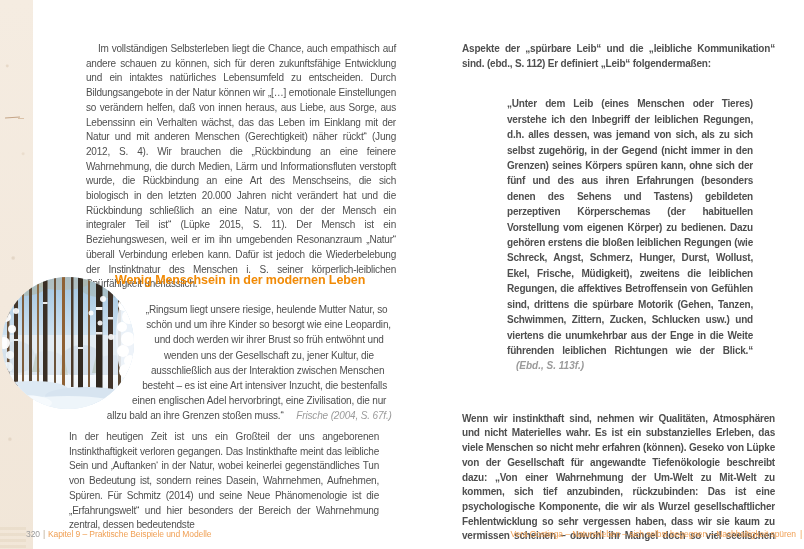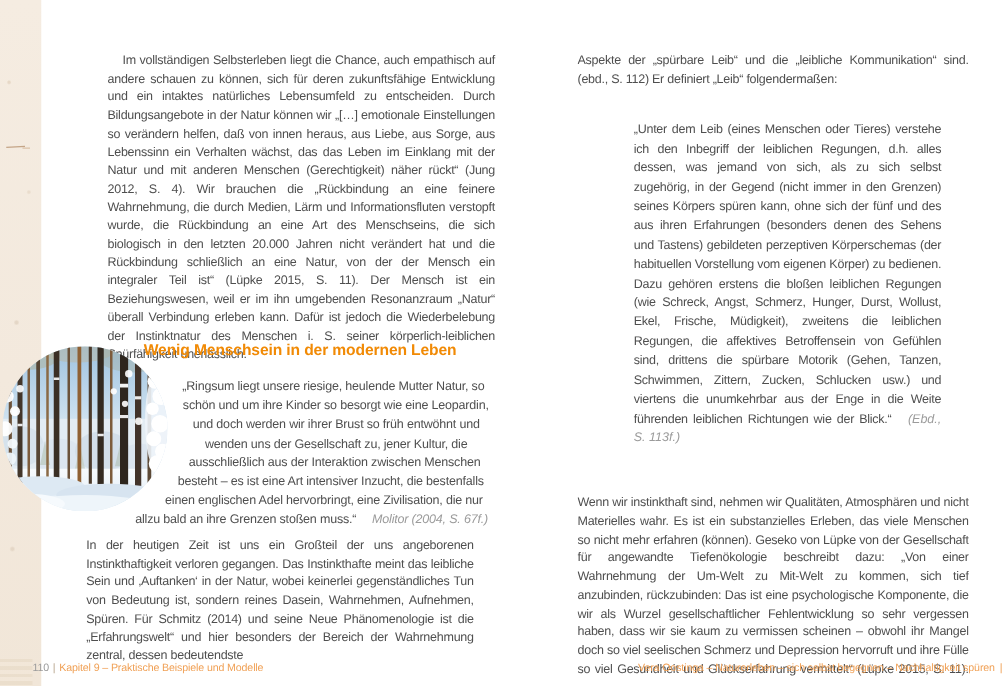--- a/index.html
+++ b/index.html
@@ -25,21 +25,21 @@
   .paper-bottom{position:absolute;left:0;top:527px;width:26px;height:22px;
     background:repeating-linear-gradient(180deg,#e9dcc9 0 3px,#f2e7d8 3px 6px);opacity:.8;}
   
   .para{
     font-size:10px;line-height:14.7px;letter-spacing:-.2px;
     text-align:justify;color:#4f4f4f;margin:0;
   }
   .indent{text-indent:12px;}
   #left-p1{position:absolute;left:86px;top:42px;width:310px;}
   #left-p2{position:absolute;left:69px;top:430px;width:310px;}
-  #right-col{position:absolute;left:462px;top:42px;width:313px;height:500px;overflow:hidden;}
+  #right-col{position:absolute;left:462px;top:42px;width:313px;height:500px;overflow:hidden;font-weight:bold;}
   .bquote{
     margin:25px 12px 0 45px;width:246px;
     font-size:10px;line-height:15.4px;letter-spacing:-.2px;text-align:justify;
   }
   .cite{font-style:italic;color:#9b9b9b;margin-left:9px;letter-spacing:0;}
   #right-p2{margin-top:38px;}
   
   #section-heading{
     position:absolute;left:115px;top:273px;
     font-size:12.5px;font-weight:bold;letter-spacing:-.1px;color:#f18a05;
@@ -155,33 +155,33 @@
     <ellipse cx="30" cy="112" rx="36" ry="8" fill="#dde9f3"></ellipse>
     <ellipse cx="85" cy="119" rx="42" ry="9" fill="#d7e4f0"></ellipse>
     <ellipse cx="66" cy="129" rx="55" ry="10" fill="#eef5fa"></ellipse>
     <ellipse cx="20" cy="126" rx="30" ry="8" fill="#f6fafd"></ellipse>
   </svg>
 </div>
 
 <div id="quote-wrap">
   <span class="circle-spacer"></span>
   <span>„Ringsum liegt unsere riesige, heulende Mutter Natur, so schön und um ihre Kinder so besorgt wie eine Leopardin, und doch werden wir ihrer Brust so früh entwöhnt und wenden uns der Gesellschaft zu, jener Kultur, die ausschließlich aus der Interaktion zwischen Menschen besteht – es ist eine Art intensiver Inzucht, die bestenfalls einen englischen Adel hervorbringt, eine Zivilisation, die nur allzu bald an ihre Grenzen stoßen muss.“</span>
-  <span class="attr">Molitor (2004, S. 67f.)</span>
+  <span class="attr">Frische (2004, S. 67f.)</span>
 </div>
 
 <p id="left-p2" class="para">In der heutigen Zeit ist uns ein Großteil der uns angeborenen Instinkthaftigkeit verloren gegangen. Das Instinkthafte meint das leibliche Sein und ‚Auftanken‘ in der Natur, wobei keinerlei gegenständliches Tun von Bedeutung ist, sondern reines Dasein, Wahrnehmen, Aufnehmen, Spüren. Für Schmitz (2014) und seine Neue Phänomenologie ist die „Erfahrungswelt“ und hier besonders der Bereich der Wahrnehmung zentral, dessen bedeutendste</p>
 
 <div id="right-col">
   <p class="para">Aspekte der „spürbare Leib“ und die „leibliche Kommunikation“ sind. (ebd., S. 112) Er definiert „Leib“ folgendermaßen:</p>
   <div class="bquote">
     <span>„Unter dem Leib (eines Menschen oder Tieres) verstehe ich den Inbegriff der leiblichen Regungen, d.h. alles dessen, was jemand von sich, als zu sich selbst zugehörig, in der Gegend (nicht immer in den Grenzen) seines Körpers spüren kann, ohne sich der fünf und des aus ihren Erfahrungen (besonders denen des Sehens und Tastens) gebildeten perzeptiven Körperschemas (der habituellen Vorstellung vom eigenen Körper) zu bedienen. Dazu gehören erstens die bloßen leiblichen Regungen (wie Schreck, Angst, Schmerz, Hunger, Durst, Wollust, Ekel, Frische, Müdigkeit), zweitens die leiblichen Regungen, die affektives Betroffensein von Gefühlen sind, drittens die spürbare Motorik (Gehen, Tanzen, Schwimmen, Zittern, Zucken, Schlucken usw.) und viertens die unumkehrbar aus der Enge in die Weite führenden leiblichen Richtungen wie der Blick.“</span>
     <span class="cite">(Ebd., S. 113f.)</span>
   </div>
   <p id="right-p2" class="para">Wenn wir instinkthaft sind, nehmen wir Qualitäten, Atmosphären und nicht Materielles wahr. Es ist ein substanzielles Erleben, das viele Menschen so nicht mehr erfahren (können). Geseko von Lüpke von der Gesellschaft für angewandte Tiefenökologie beschreibt dazu: „Von einer Wahrnehmung der Um-Welt zu Mit-Welt zu kommen, sich tief anzubinden, rückzubinden: Das ist eine psychologische Komponente, die wir als Wurzel gesellschaftlicher Fehlentwicklung so sehr vergessen haben, dass wir sie kaum zu vermissen scheinen – obwohl ihr Mangel doch so viel seelischen Schmerz und Depression hervorruft und ihre Fülle so viel Gesundheit und Glückserfahrung vermittelt“ (Lüpke 2015, S. 11). „Die Zusammenhänge zwischen psychischer Gesundheit, Werten und Gesellschaftsstrukturen sind nicht zu leugnen“ (Jung, Molitor, Schilling 2012, S. 14).</p>
 
 </div>
 
 <div id="footer-left" class="footer">
-  <span class="pagenum">110</span><span class="fsep">|</span><span class="chapter">Kapitel 9 – Praktische Beispiele und Modelle</span>
+  <span class="pagenum">320</span><span class="fsep">|</span><span class="chapter">Kapitel 9 – Praktische Beispiele und Modelle</span>
 </div>
 <div id="footer-right" class="footer">
   <span class="booktitle">Vera Oostinga – Naturerleben – sich selbst begegnen – Nachhaltigkeit spüren</span><span class="fsep-o">|</span>
 </div>
 
 </body></html>

